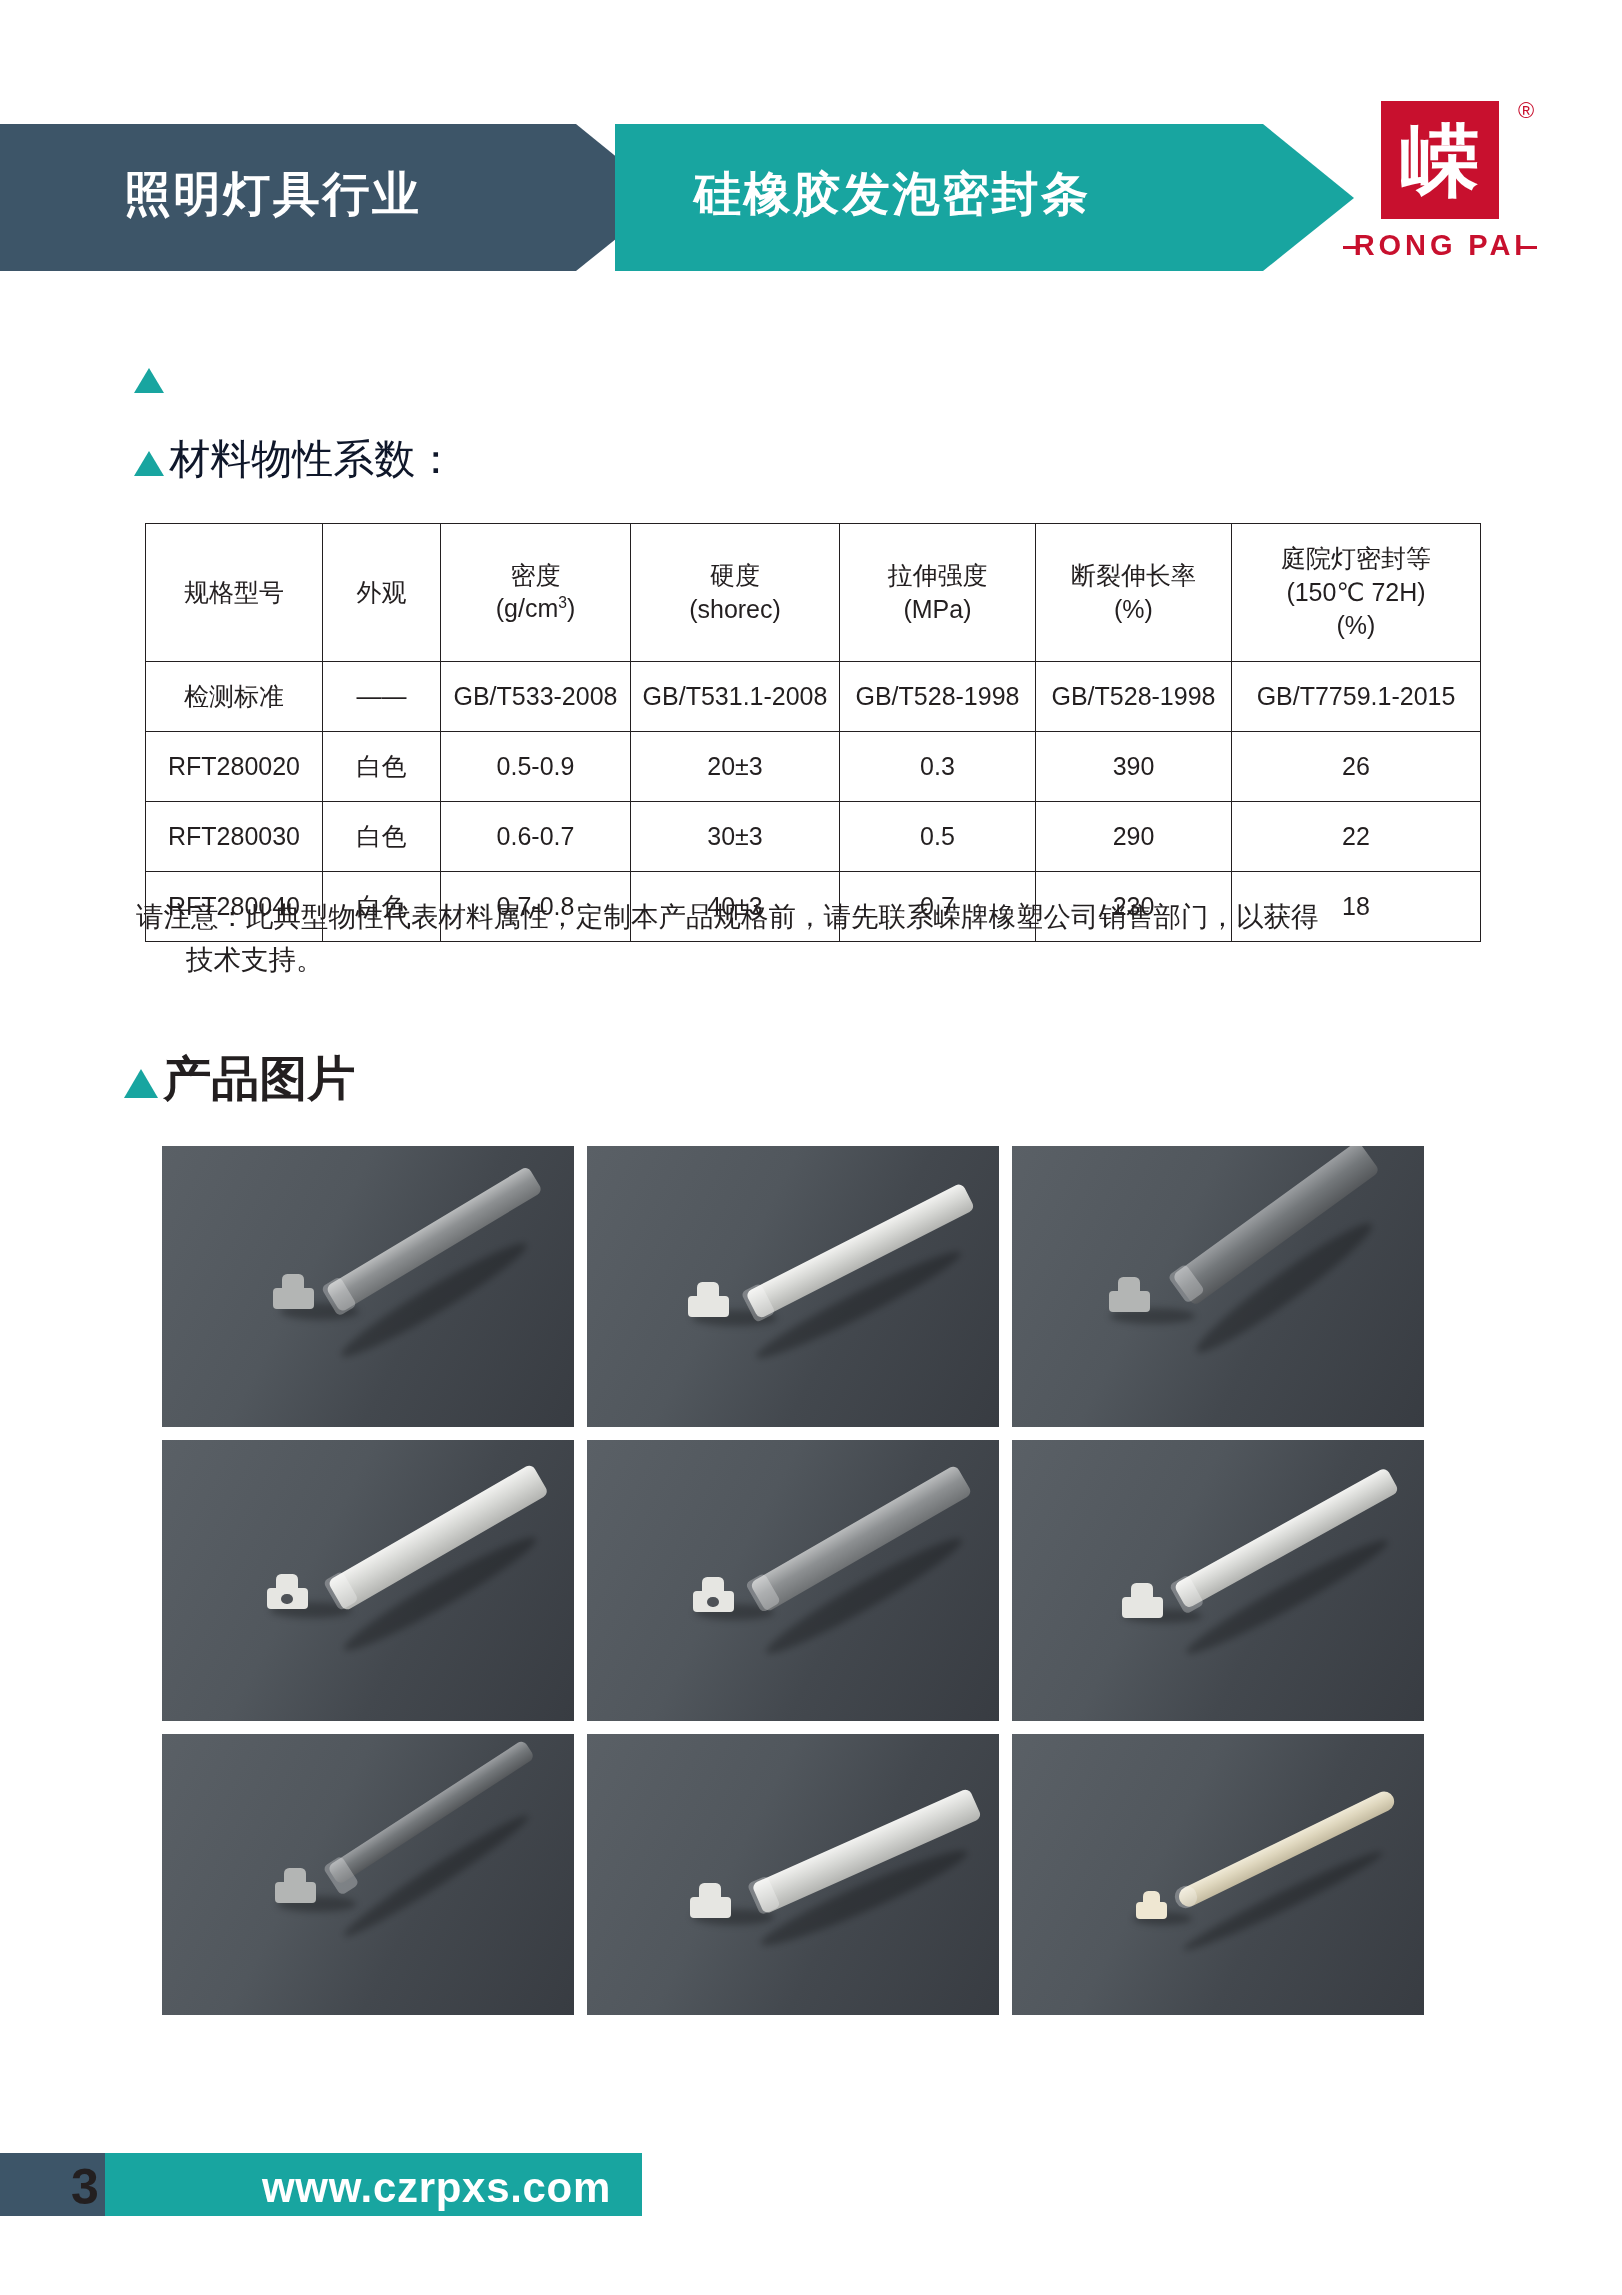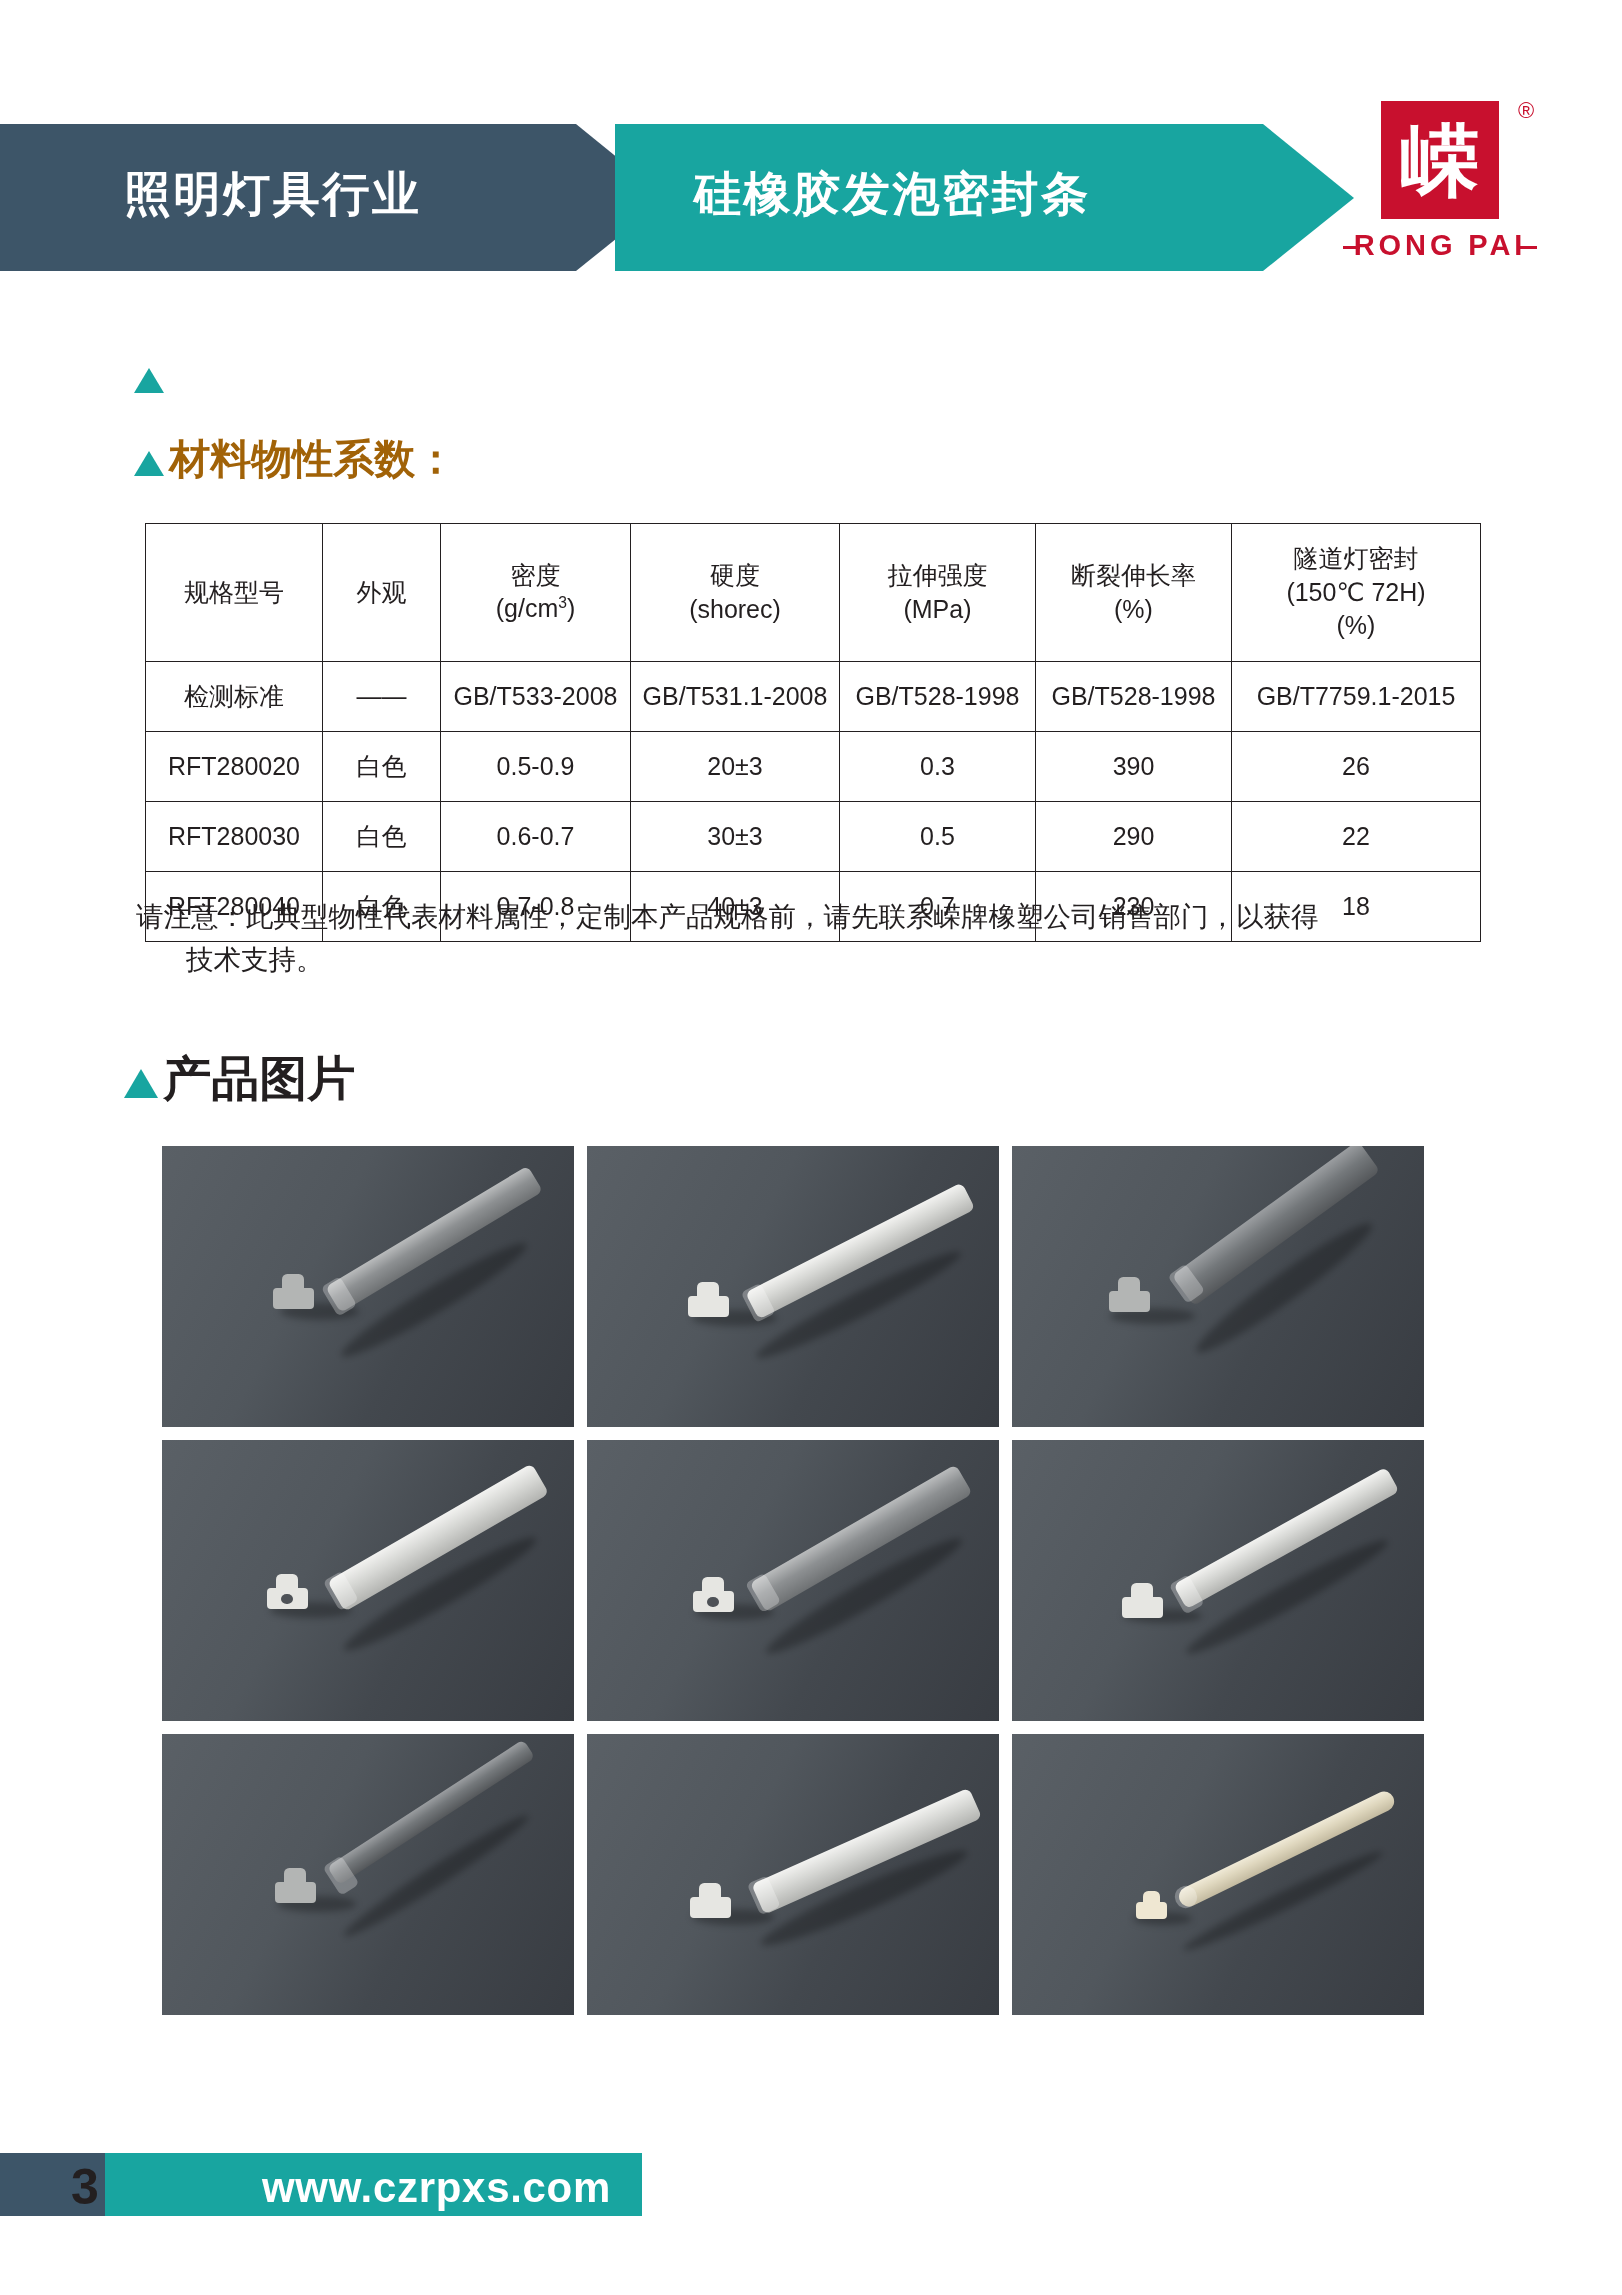--- a/index.html
+++ b/index.html
@@ -134,22 +134,22 @@
     font-size: 41px;
     font-weight: bold;
     color: #231f20;
     white-space: nowrap;
   }
   .line-mat {
     position: absolute;
     left: 134px;
     top: 432px;
     font-size: 41px;
-    font-weight: bold;
-    color: #a16207;
+    font-weight: normal;
+    color: #0f172a;
     white-space: nowrap;
     text-align: center;
   }
   .line-pics {
     position: absolute;
     left: 124px;
     top: 1047px;
     font-size: 48px;
     font-weight: bold;
     color: #231f20;
@@ -388,21 +388,21 @@
         </td>
         <td>
           <div>拉伸强度</div>
           <div>(MPa)</div>
         </td>
         <td>
           <div>断裂伸长率</div>
           <div>(%)</div>
         </td>
         <td>
-          <div>隧道灯密封</div>
+          <div>庭院灯密封等</div>
           <div>(150℃ 72H)</div>
           <div>(%)</div>
         </td>
       </tr>
 
       <tr class="body">
         <td>检测标准</td>
         <td>——</td>
         <td>GB/T533-2008</td>
         <td>GB/T531.1-2008</td>

